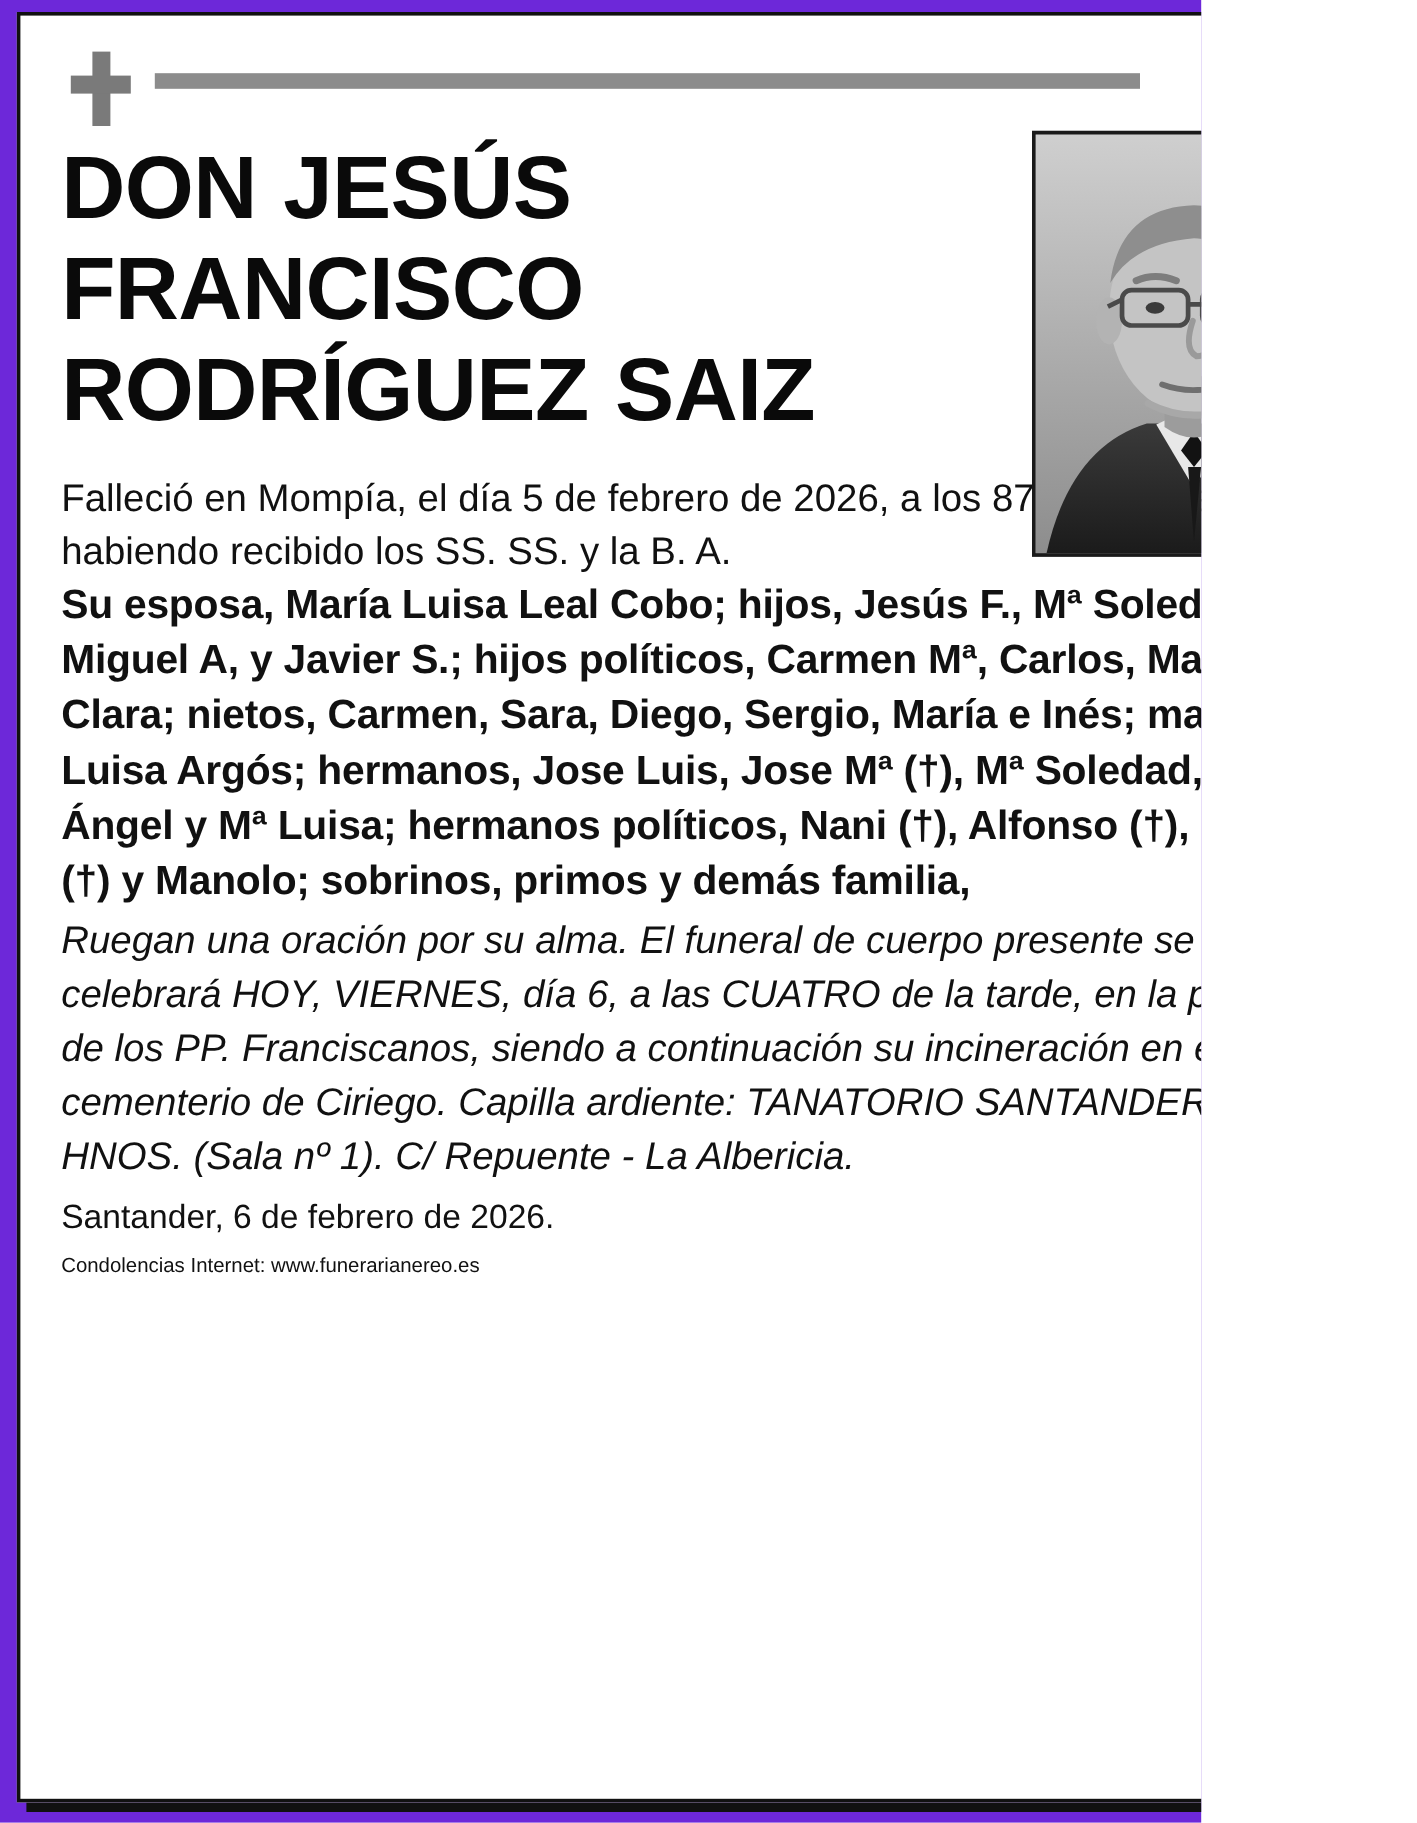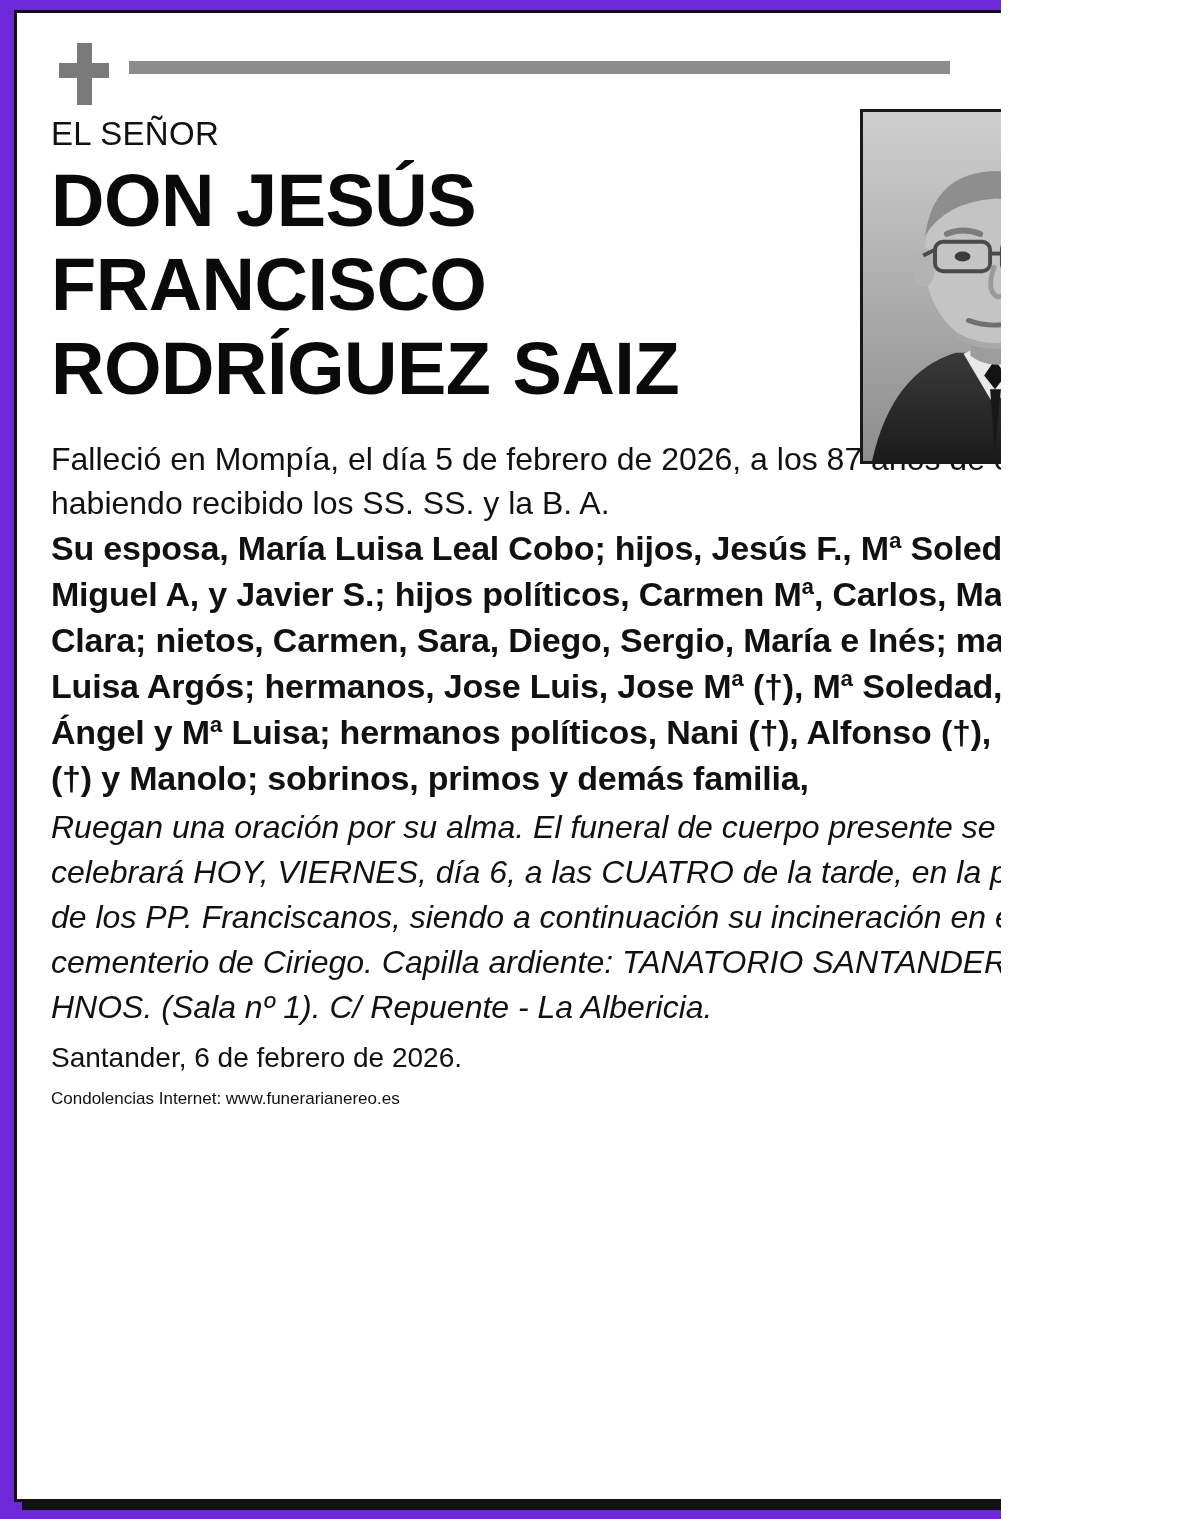--- a/index.html
+++ b/index.html
@@ -182,21 +182,20 @@
       <div class="header-row">
         <div class="cross">
           <div class="v"></div>
           <div class="h"></div>
         </div>
         <div class="rule"></div>
         <div class="dep">D.E.P.</div>
       </div>
 
       <div class="name-block">
-        <div class="salutation">EL SEÑOR</div>
         <div class="fullname">DON JESÚS FRANCISCO RODRÍGUEZ SAIZ</div>
         <div class="portrait">
           <svg viewBox="0 0 270 355" preserveAspectRatio="xMidYMid slice" aria-hidden="true">
             <defs>
               <linearGradient id="bgGrad" x1="0" y1="0" x2="0" y2="1">
                 <stop offset="0%" stop-color="#cfcfcf"></stop>
                 <stop offset="100%" stop-color="#8d8d8d"></stop>
               </linearGradient>
               <linearGradient id="suitGrad" x1="0" y1="0" x2="0" y2="1">
                 <stop offset="0%" stop-color="#3a3a3a"></stop>

